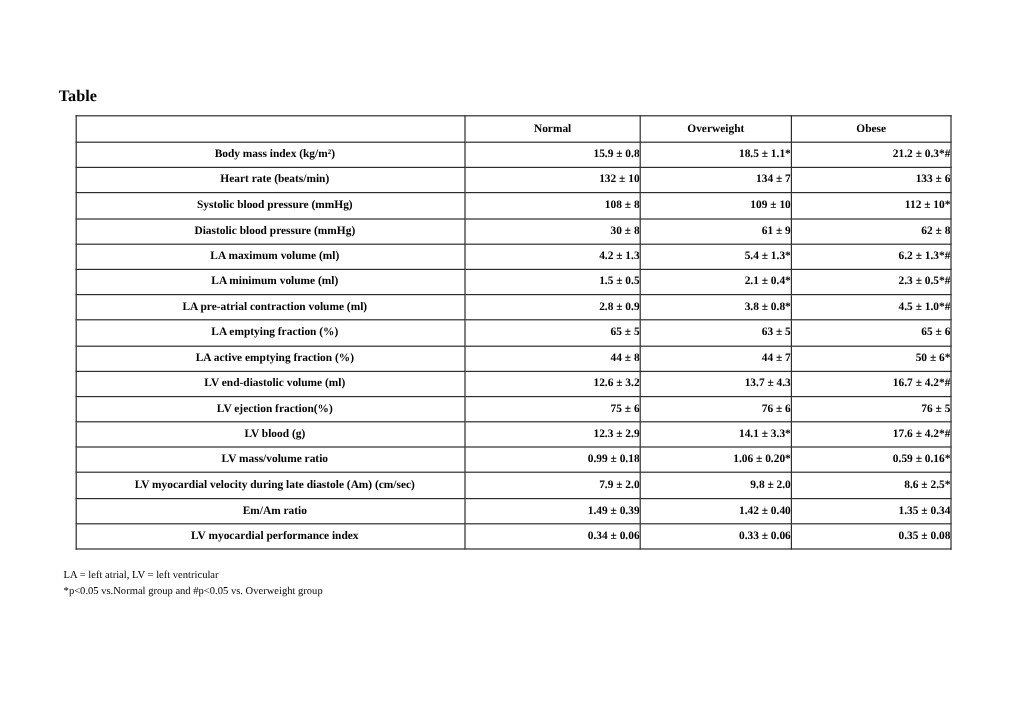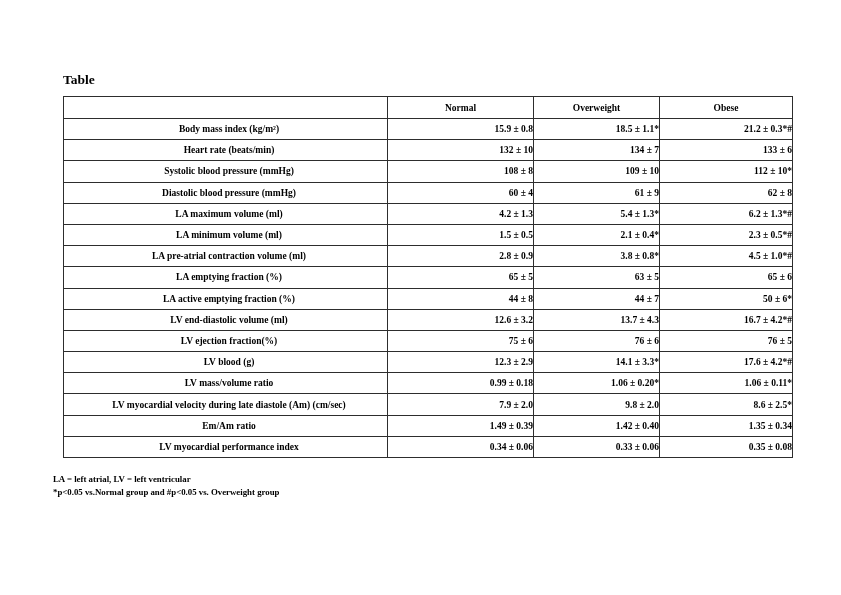--- a/index.html
+++ b/index.html
@@ -10,21 +10,21 @@
   body {
     position: relative;
     width: 841px;
     height: 595px;
     font-family: "Liberation Serif", serif;
     color: #000000;
     overflow: hidden;
   }
   .doc-title {
     position: absolute;
-    left: 63px;
+    left: 49px;
     top: 72px;
     font-size: 13.5px;
     font-weight: bold;
   }
   table.data-table {
     position: absolute;
     left: 63px;
     top: 96px;
     width: 729px;
     border-collapse: collapse;
@@ -49,21 +49,21 @@
     padding-left: 7px;
   }
   .data-table td.value {
     text-align: right;
   }
   .footnotes {
     position: absolute;
     left: 53px;
     top: 473px;
     font-size: 8.8px;
-    font-weight: bold;
+    font-weight: normal;
     line-height: 12.6px;
   }
 </style>
 </head>
 <body>
 
 <div class="doc-title">Table</div>
 
 <table class="data-table">
   <colgroup>
@@ -94,21 +94,21 @@
         <td class="value">133 ± 6</td>
       </tr>
       <tr>
         <th class="row-label">Systolic blood pressure (mmHg)</th>
         <td class="value">108 ± 8</td>
         <td class="value">109 ± 10</td>
         <td class="value">112 ± 10*</td>
       </tr>
       <tr>
         <th class="row-label">Diastolic blood pressure (mmHg)</th>
-        <td class="value">60 ± 4</td>
+        <td class="value">30 ± 8</td>
         <td class="value">61 ± 9</td>
         <td class="value">62 ± 8</td>
       </tr>
       <tr>
         <th class="row-label">LA maximum volume (ml)</th>
         <td class="value">4.2 ± 1.3</td>
         <td class="value">5.4 ± 1.3*</td>
         <td class="value">6.2 ± 1.3*#</td>
       </tr>
       <tr>
@@ -150,21 +150,21 @@
       <tr>
         <th class="row-label">LV blood (g)</th>
         <td class="value">12.3 ± 2.9</td>
         <td class="value">14.1 ± 3.3*</td>
         <td class="value">17.6 ± 4.2*#</td>
       </tr>
       <tr>
         <th class="row-label">LV mass/volume ratio</th>
         <td class="value">0.99 ± 0.18</td>
         <td class="value">1.06 ± 0.20*</td>
-        <td class="value">1.06 ± 0.11*</td>
+        <td class="value">0.59 ± 0.16*</td>
       </tr>
       <tr>
         <th class="row-label">LV myocardial velocity during late diastole (Am) (cm/sec)</th>
         <td class="value">7.9 ± 2.0</td>
         <td class="value">9.8 ± 2.0</td>
         <td class="value">8.6 ± 2.5*</td>
       </tr>
       <tr>
         <th class="row-label">Em/Am ratio</th>
         <td class="value">1.49 ± 0.39</td>

